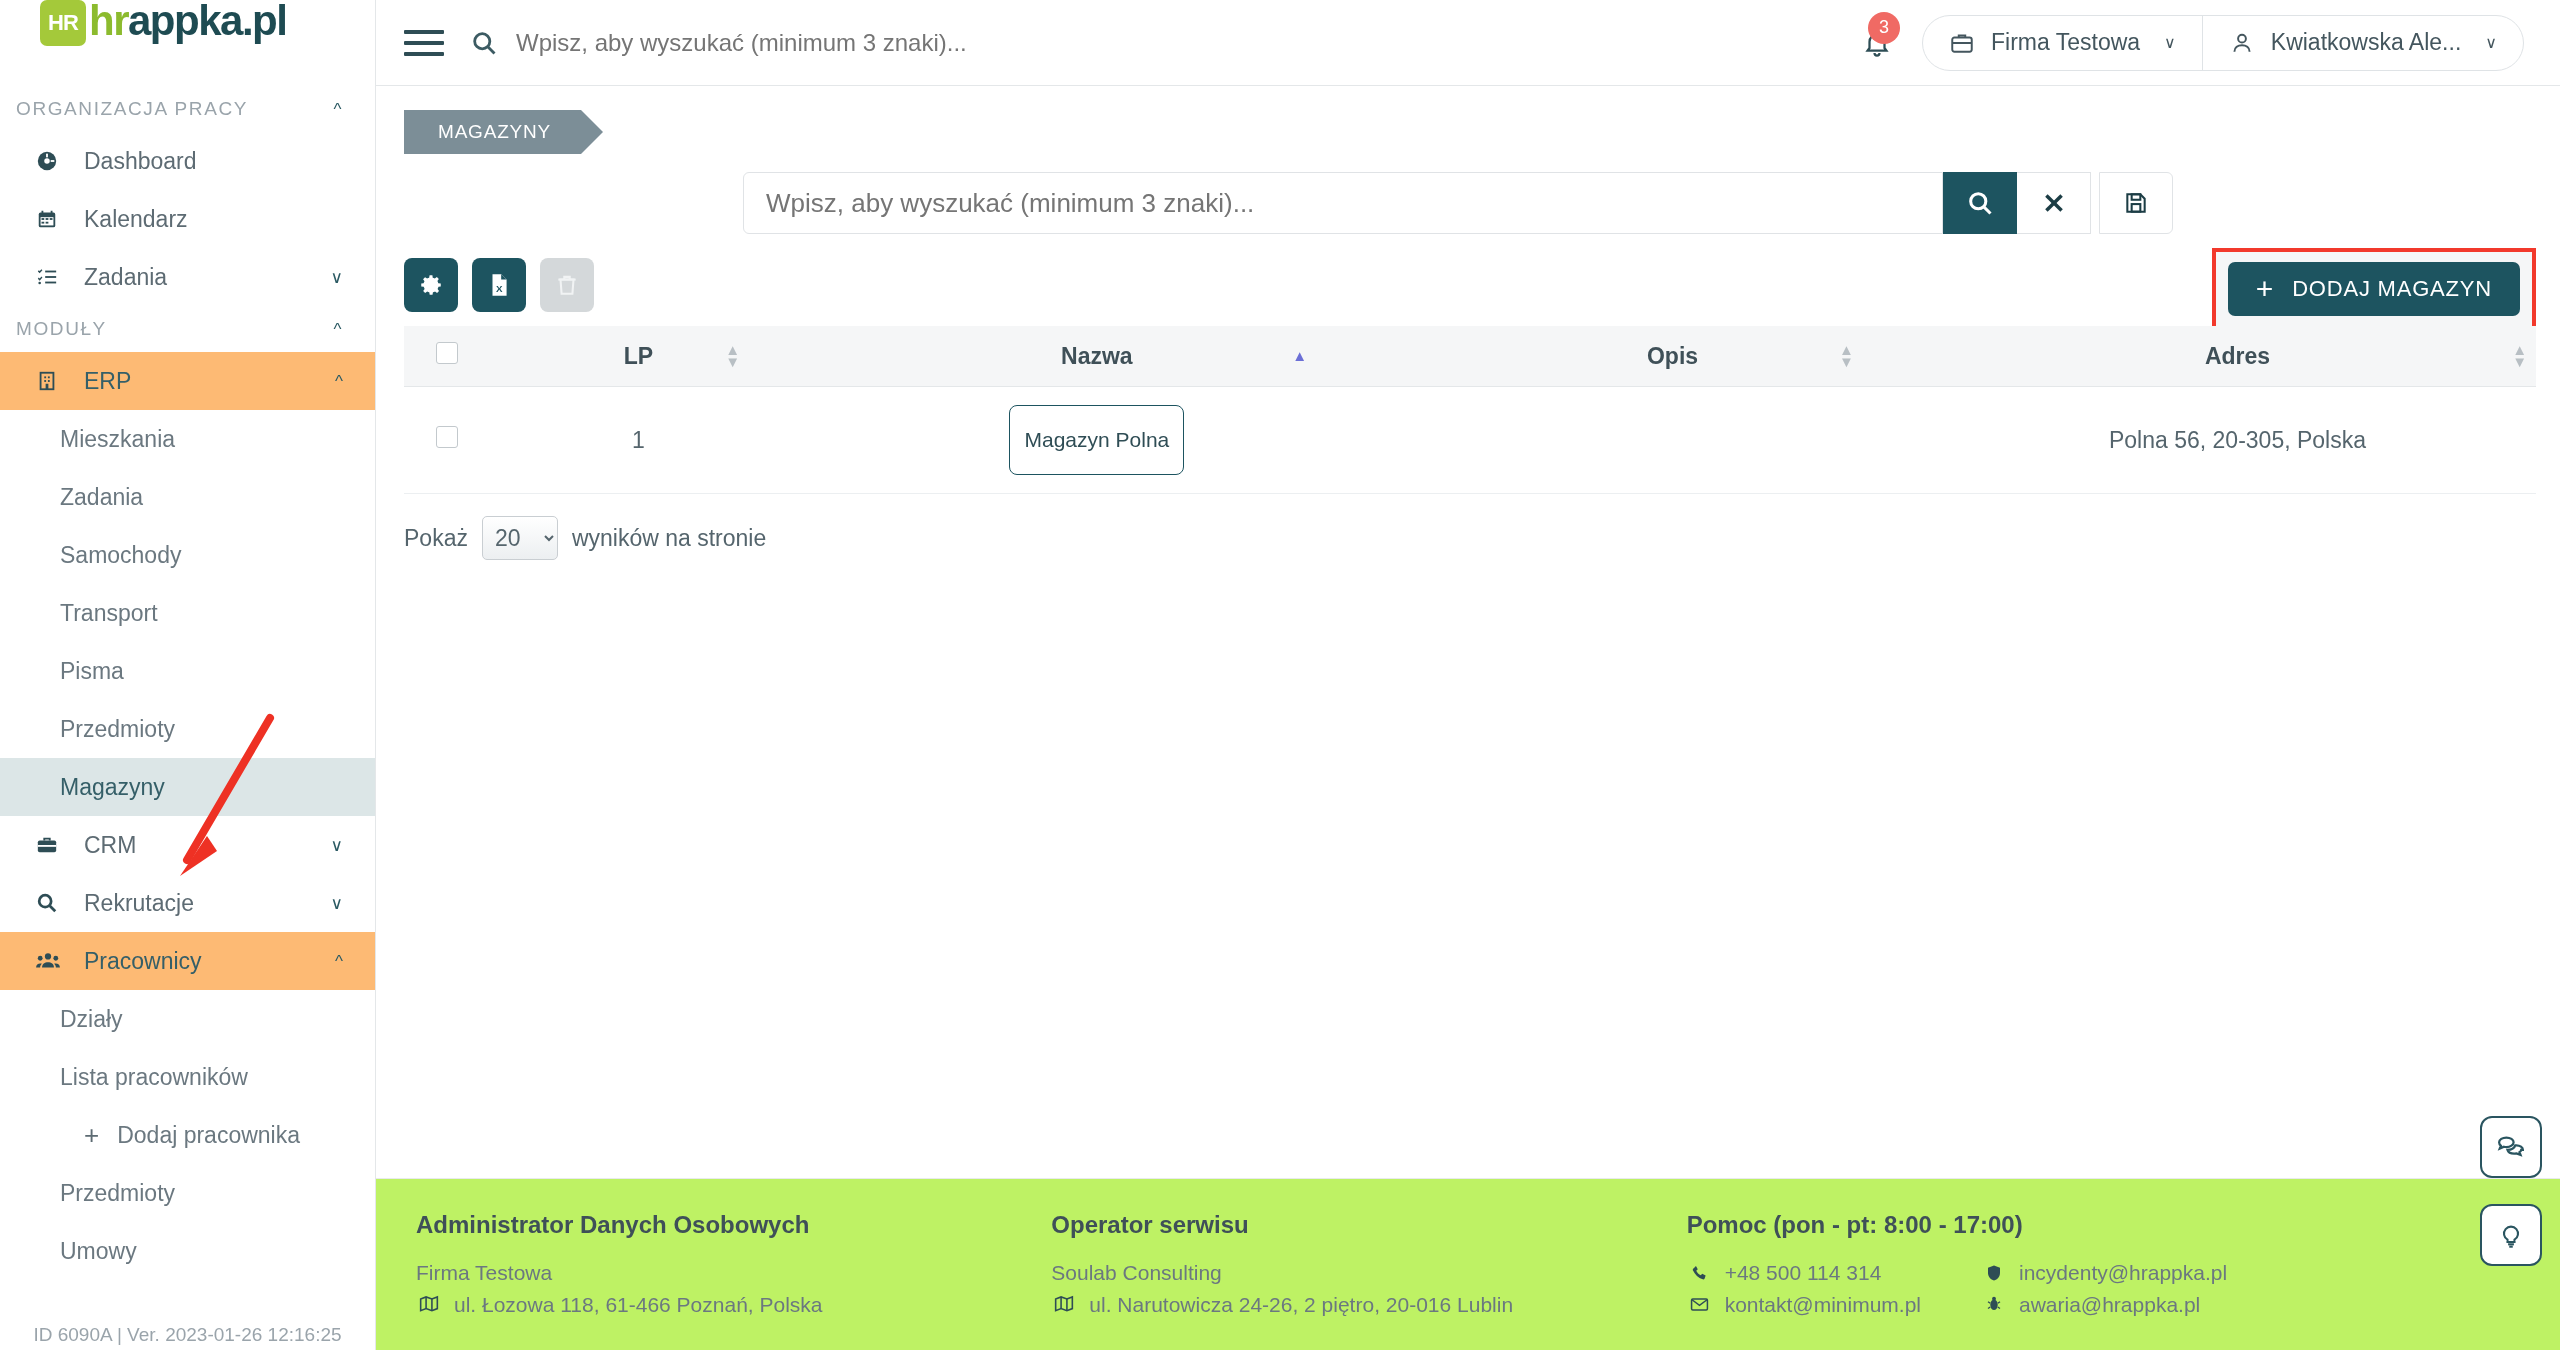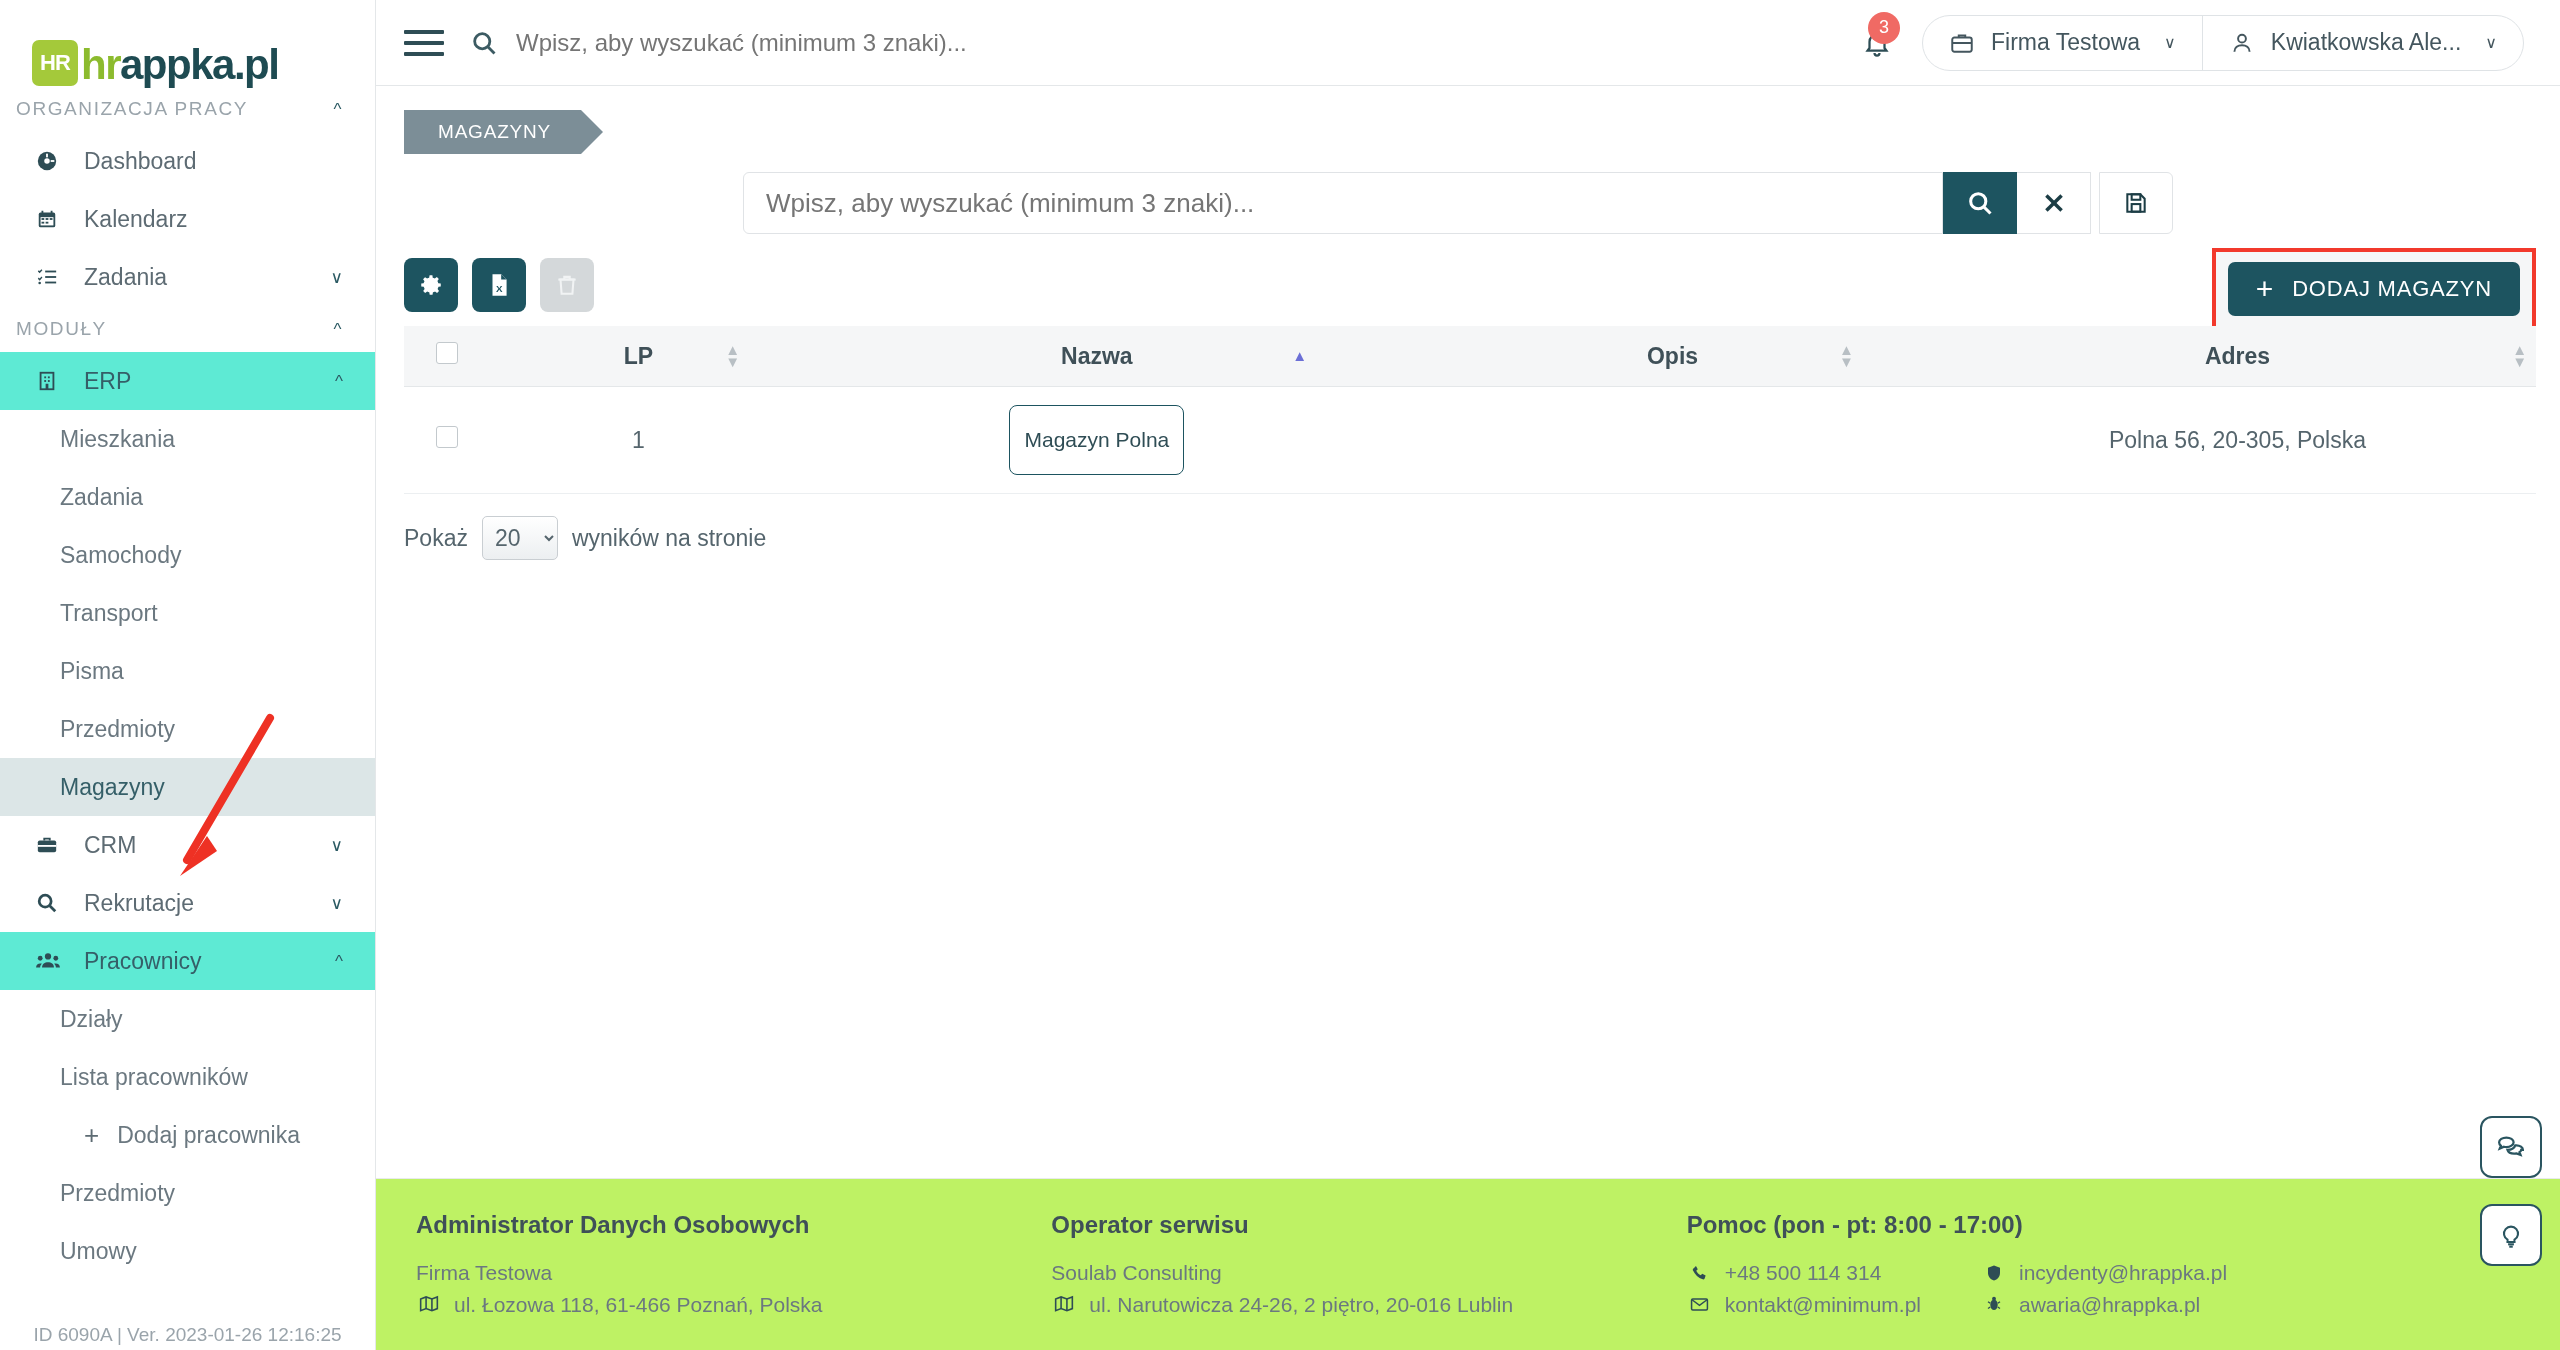--- a/index.html
+++ b/index.html
@@ -9,21 +9,21 @@
     background: #ffffff; overflow: hidden;
   }
   body { display: flex; }
 
   
   #sidebar {
     width: 376px; height: 1350px; flex: 0 0 376px;
     background: #ffffff; border-right: 1px solid #e4e7e9;
     position: relative; overflow: hidden;
   }
-  .logo-wrap { height: 86px; display: flex; align-items: flex-end; padding-left: 32px; }
+  .logo-wrap { height: 86px; display: flex; align-items: flex-start; padding-left: 40px; }
   .logo-badge {
     width: 46px; height: 46px; background: #a4c93a; border-radius: 7px;
     display: flex; align-items: center; justify-content: center;
     color: #ffffff; font-weight: bold; font-size: 22px; letter-spacing: -1px;
     margin-right: 3px;
   }
   .logo-text { font-size: 42px; font-weight: bold; letter-spacing: -1.5px; line-height: 1; }
   .logo-hr { color: #8cbb2e; }
   .logo-rest { color: #1e4b52; }
 
@@ -37,21 +37,21 @@
   .nav-item {
     display: flex; align-items: center; height: 58px;
     padding-left: 36px; padding-right: 32px;
     font-size: 23px; color: #5d6b73; cursor: pointer; position: relative;
   }
   .nav-item .ic {
     width: 34px; flex: 0 0 34px; display: flex; align-items: center;
     color: #2e4d55; font-size: 20px; margin-right: 14px;
   }
   .nav-item .lbl { flex: 1 1 auto; white-space: nowrap; }
-  .nav-item.active { background: #5eead4; }
+  .nav-item.active { background: #fdba74; }
   .nav-item.active .lbl { color: #355f68; }
   .sub-item {
     display: flex; align-items: center; height: 58px;
     padding-left: 60px; font-size: 23px; color: #6b7880; cursor: pointer;
   }
   .sub-item.active { background: #dce6e7; color: #355f68; }
   .sub-item.indented { padding-left: 84px; }
   .sub-item .plus { font-size: 26px; color: #5d6b73; margin-right: 18px; line-height: 1; }
 
   #version {

